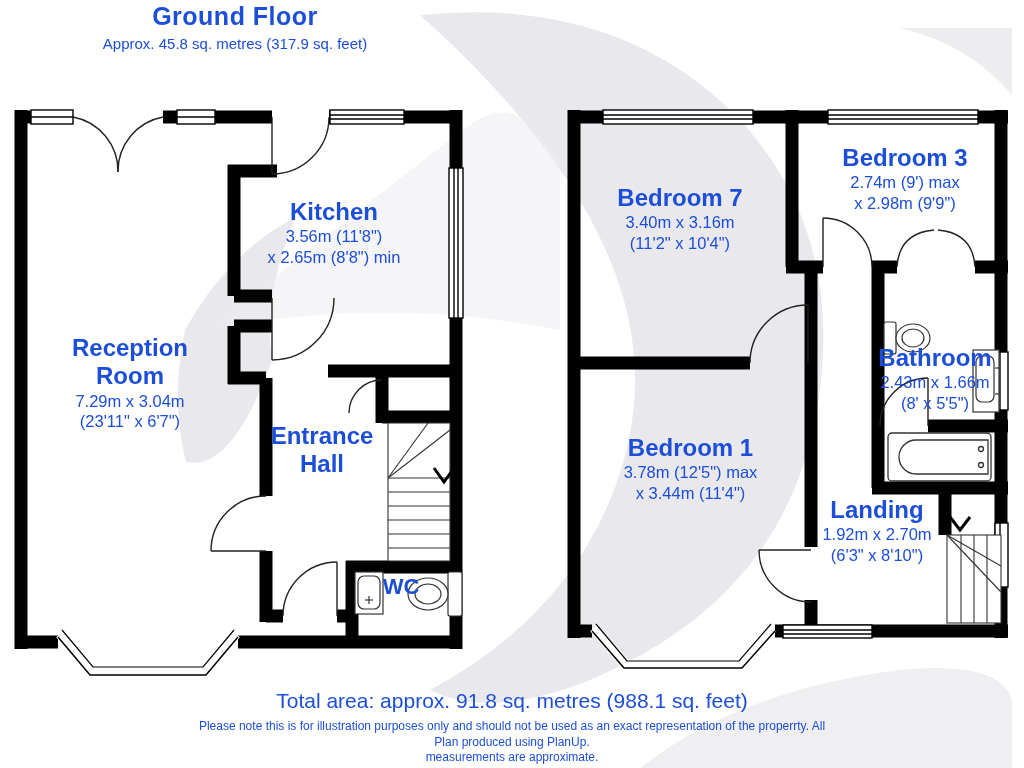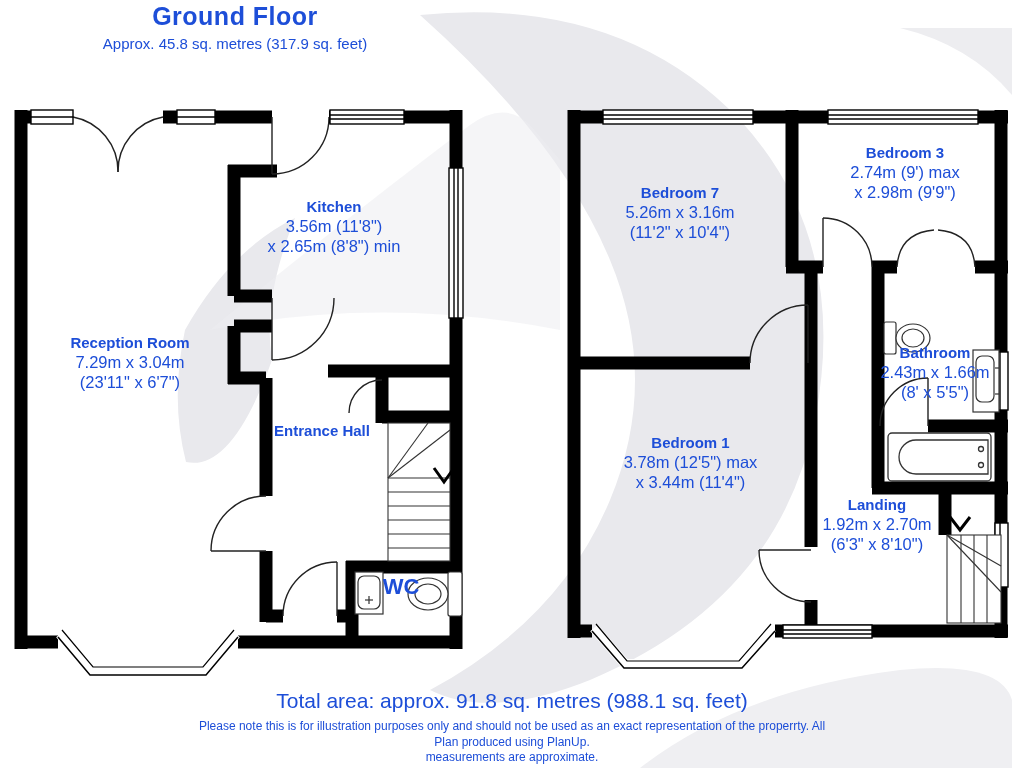--- a/index.html
+++ b/index.html
@@ -2,21 +2,21 @@
 <html><head>
 <meta charset="utf-8">
 <style>
   html,body{margin:0;padding:0;background:#fff;}
   #stage{position:relative;width:1024px;height:768px;background:#ffffff;overflow:hidden;
          font-family:Liberation Sans, sans-serif;color:#1d4ed8;}
   #plan-svg{position:absolute;left:0;top:0;}
   .label{position:absolute;text-align:center;line-height:1.18;}
   .floor-title{font-size:25px;font-weight:bold;letter-spacing:.5px;}
   .floor-sub{font-size:15px;margin-top:3px;}
-  .rname{font-size:15px;font-weight:bold;}
+  .rname{font-size:24px;font-weight:bold;}
   .rdim{font-size:16.5px;line-height:1.25;}
   .wc-name{font-size:22px;font-weight:bold;}
   .total{font-size:21px;}
   .disc{font-size:12px;line-height:1.3;}
 </style>
 </head>
 <body>
 
 <div id="stage">
 
@@ -275,21 +275,21 @@
   <div class="label" style="left:262px;top:422px;width:120px;">
     <div class="rname">Entrance Hall</div>
   </div>
 
   <div class="label" style="left:371px;top:574px;width:60px;">
     <div class="wc-name">WC</div>
   </div>
 
   <div class="label" style="left:590px;top:184px;width:180px;">
     <div class="rname">Bedroom 7</div>
-    <div class="rdim">5.26m x 3.16m</div>
+    <div class="rdim">3.40m x 3.16m</div>
     <div class="rdim">(11'2" x 10'4")</div>
   </div>
 
   <div class="label" style="left:815px;top:144px;width:180px;">
     <div class="rname">Bedroom 3</div>
     <div class="rdim">2.74m (9') max</div>
     <div class="rdim">x 2.98m (9'9")</div>
   </div>
 
   <div class="label" style="left:845px;top:344px;width:180px;">

